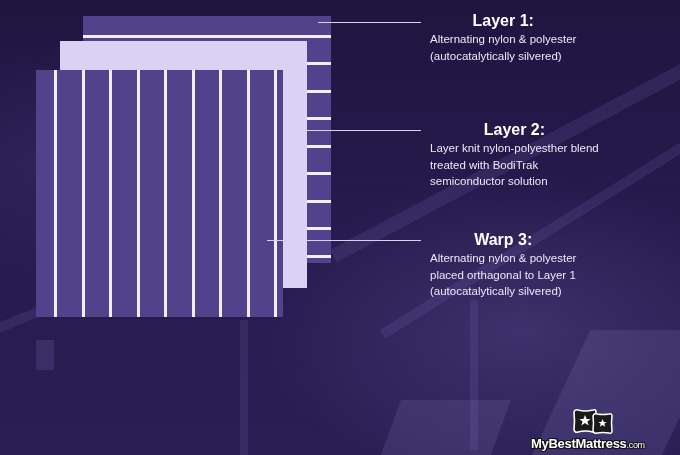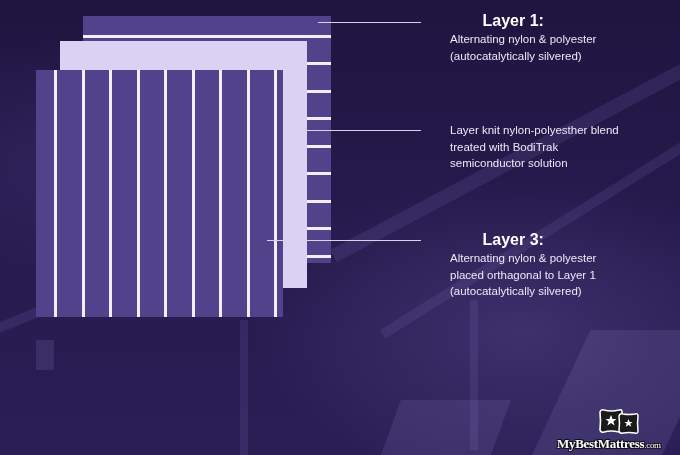--- a/index.html
+++ b/index.html
@@ -19,22 +19,22 @@
     .bg .slab { position: absolute; background: rgba(150,135,205,0.16); }
     .layer { position: absolute; }
     .layer1 { left: 83px; top: 16px; width: 248px; height: 247px; background: #52428c; }
     .layer2 { left: 60px; top: 41px; width: 247px; height: 247px; background: #d9d2f2; }
     .layer3 { left: 36px; top: 70px; width: 247px; height: 247px; background: #52428c; }
     .hstripe { position: absolute; left: 0; right: 0; height: 3px; background: #f2eefc; }
     .vstripe { position: absolute; top: 0; bottom: 0; width: 3px; background: #f2eefc; }
     .leader { position: absolute; height: 1px; background: #d8d2ee; }
     .label { position: absolute; left: 430px; color: #ffffff; }
     .label .title { font-weight: bold; font-size: 16px; line-height: 18px; display: block; text-align: center; }
-    .label .desc { font-size: 11.5px; line-height: 16.5px; color: #ece8f8; display: block; white-space: pre-line; margin-top: 1px; margin-left: 20px; }
-    .logo { position: absolute; left: 557px; top: 407px; width: 122px; height: 46px; font-family: Liberation Serif, serif; }
+    .label .desc { font-size: 11.5px; line-height: 16.5px; color: #ece8f8; display: block; white-space: pre-line; margin-top: 1px; }
+    .logo { position: absolute; left: 531px; top: 407px; width: 122px; height: 46px; }
     .logo .pillows { position: absolute; left: 40px; top: 0; width: 44px; height: 30px; }
     .logo .text {
       position: absolute; left: 0; top: 29px; font-weight: bold; font-size: 13px; color: #fff;
       letter-spacing: -0.3px; white-space: nowrap;
       text-shadow: -1px -1px 0 #111, 1px -1px 0 #111, -1px 1px 0 #111, 1px 1px 0 #111;
     }
     .logo .text .dom { font-size: 9px; font-weight: normal; }
   </style>
 </head>
 <body>
@@ -79,26 +79,27 @@
 <div class="leader" style="left:318px; top:22px; width:103px;"></div>
 <div class="leader" style="left:296px; top:130px; width:125px;"></div>
 <div class="leader" style="left:267px; top:240px; width:154px;"></div>
 
 <div class="label" style="top:12px;">
   <span class="title">Layer 1:</span>
   <span class="desc">Alternating nylon &amp; polyester
 (autocatalytically silvered)</span>
 </div>
 <div class="label" style="top:121px;">
+  <span class="title">Layer 2:</span>
   <span class="desc">Layer knit nylon-polyesther blend
 treated with BodiTrak
 semiconductor solution</span>
 </div>
 <div class="label" style="top:231px;">
-  <span class="title">Layer 3:</span>
+  <span class="title">Warp 3:</span>
   <span class="desc">Alternating nylon &amp; polyester
 placed orthagonal to Layer 1
 (autocatalytically silvered)</span>
 </div>
 
 <div class="logo">
   <svg class="pillows" viewBox="0 0 44 30">
     <path d="M3 5 Q4 2 7 3 Q14 5 22 3 Q25 2 25 5 Q24 14 25 23 Q25 26 22 25 Q14 23 7 25 Q4 26 3 23 Q4 14 3 5 Z" fill="#1a1a1a" stroke="#ffffff" stroke-width="1.6"></path>
     <polygon points="14,8 15.6,12 19.5,12 16.4,14.4 17.6,18.4 14,16 10.4,18.4 11.6,14.4 8.5,12 12.4,12" fill="#ffffff"></polygon>
     <path d="M22 9 Q23 6 26 7 Q32 8 38 7 Q41 6 41 9 Q40 16 41 24 Q41 27 38 26 Q32 25 26 26 Q23 27 22 24 Q23 16 22 9 Z" fill="#1a1a1a" stroke="#ffffff" stroke-width="1.5"></path>

